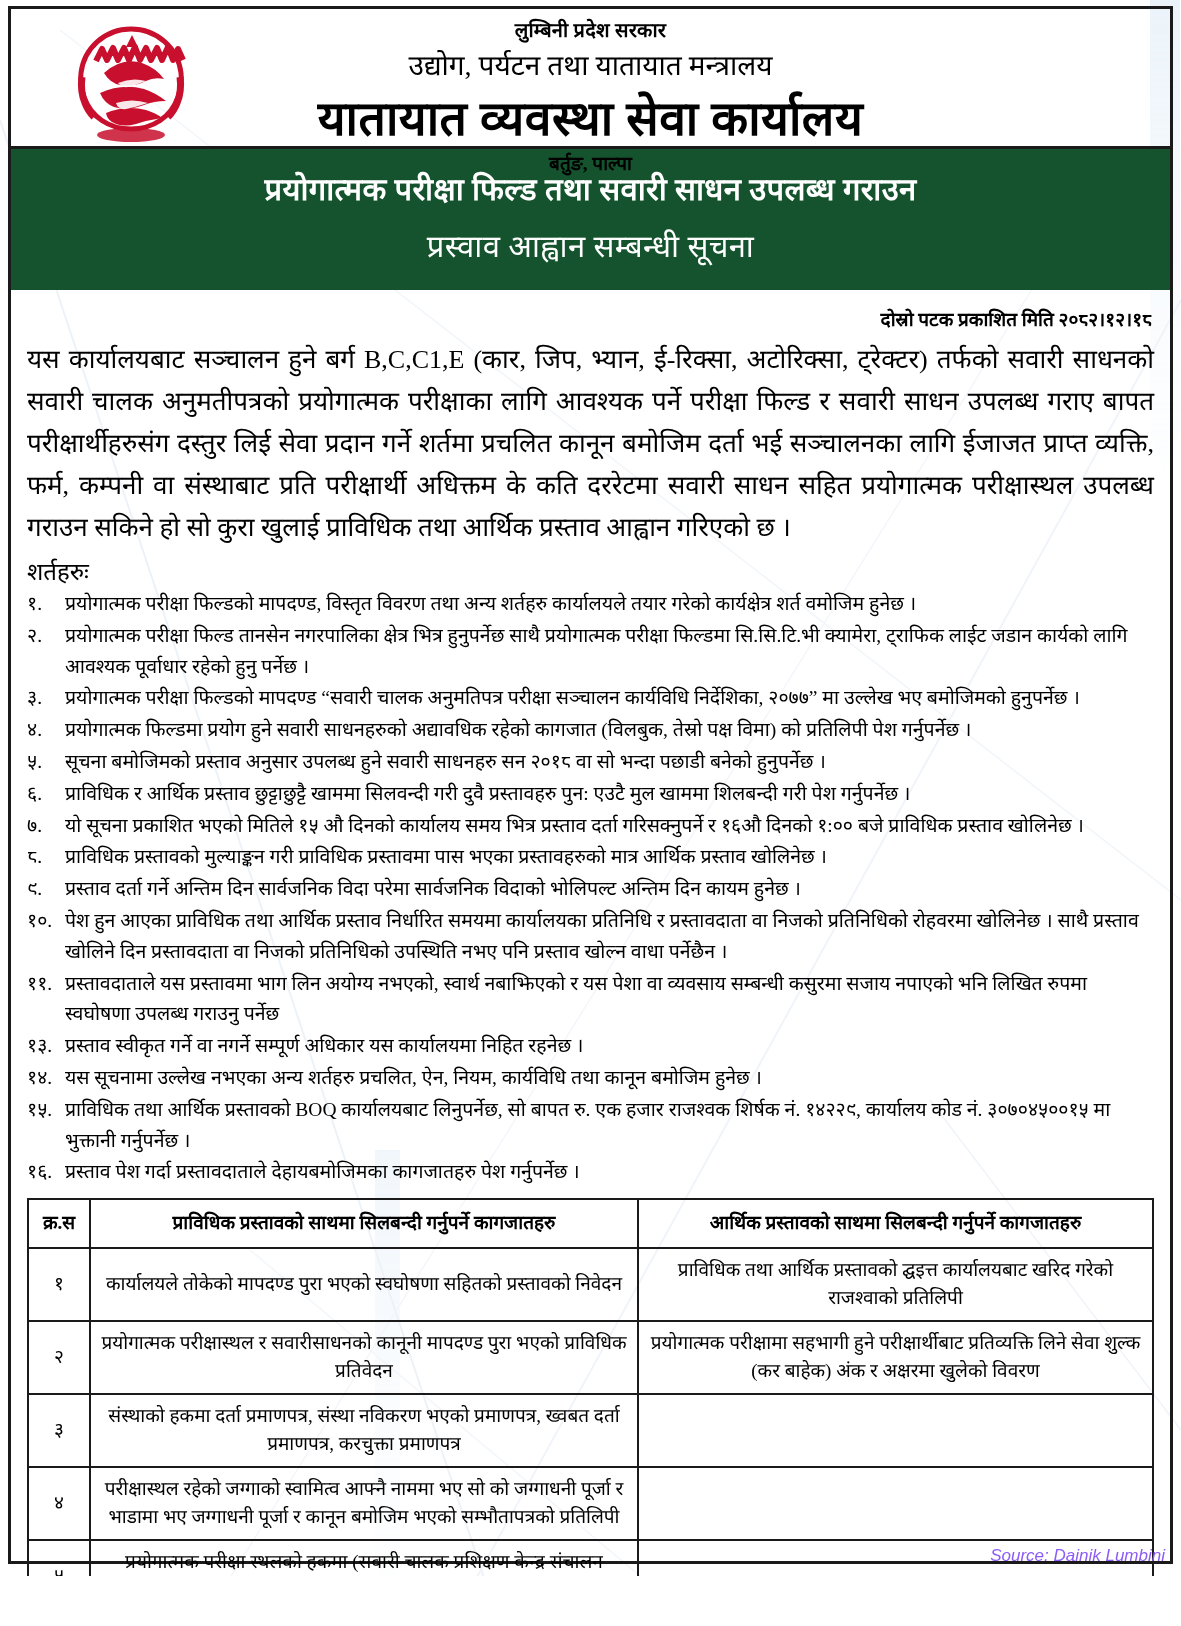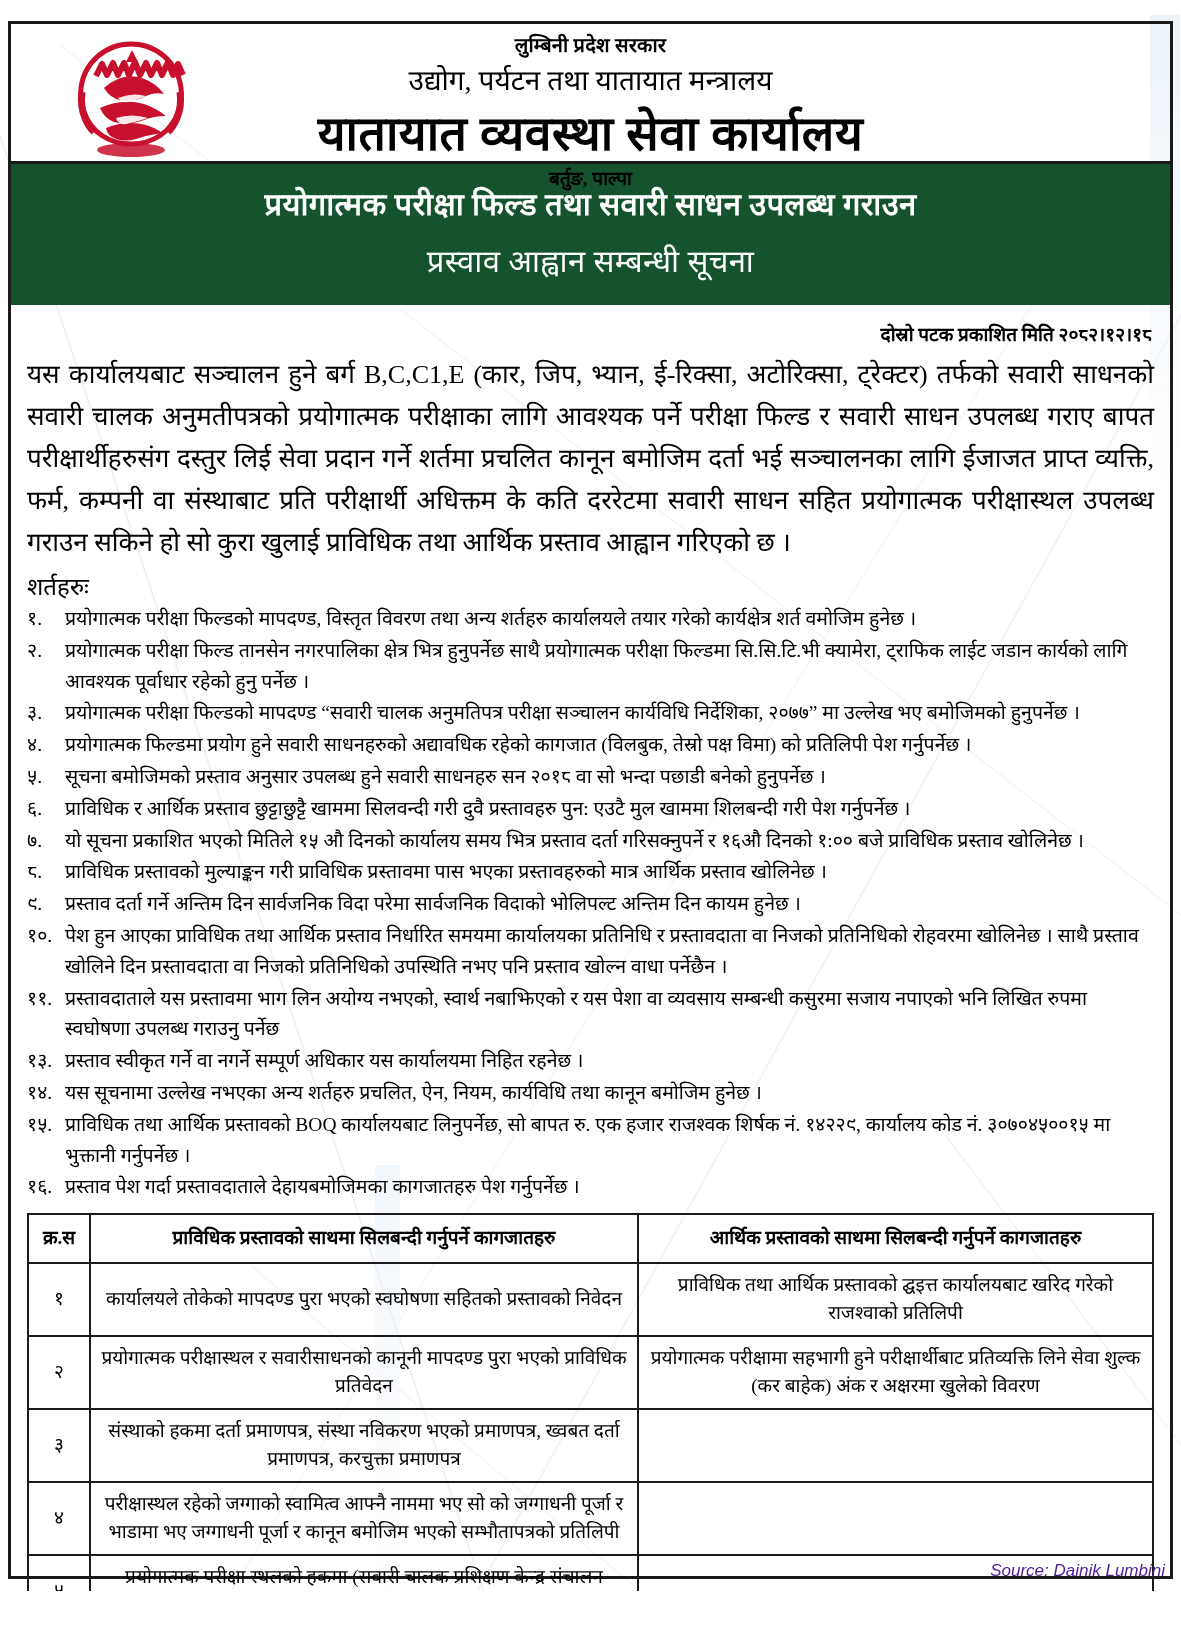--- a/index.html
+++ b/index.html
@@ -10,21 +10,21 @@
   }
   body {
     font-family: "Liberation Serif", "DejaVu Serif", serif;
     color: #000;
   }
 
   .page {
     position: relative;
     width: 1181px;
     height: 1576px;
-    margin: 15px auto;
+    margin: 0 auto;
     background: #ffffff;
     overflow: hidden;
     box-sizing: border-box;
   }
 
   
   .watermark {
     position: absolute;
     inset: 0;
     pointer-events: none;
@@ -195,21 +195,21 @@
     padding: 9px 16px 10px 0;
     box-sizing: border-box;
   }
 
   .source-line {
     position: absolute;
     right: 16px;
     bottom: 10px;
     font-size: 17px;
     font-style: italic;
-    color: #4c1d95;
+    color: #8b5cf6;
     font-family: "Liberation Sans", sans-serif;
     z-index: 5;
   }
 </style>
 </head>
 <body>
 
 <div class="page">
 
   <svg class="watermark" width="1181" height="1626" viewBox="0 0 1181 1626" aria-hidden="true">

